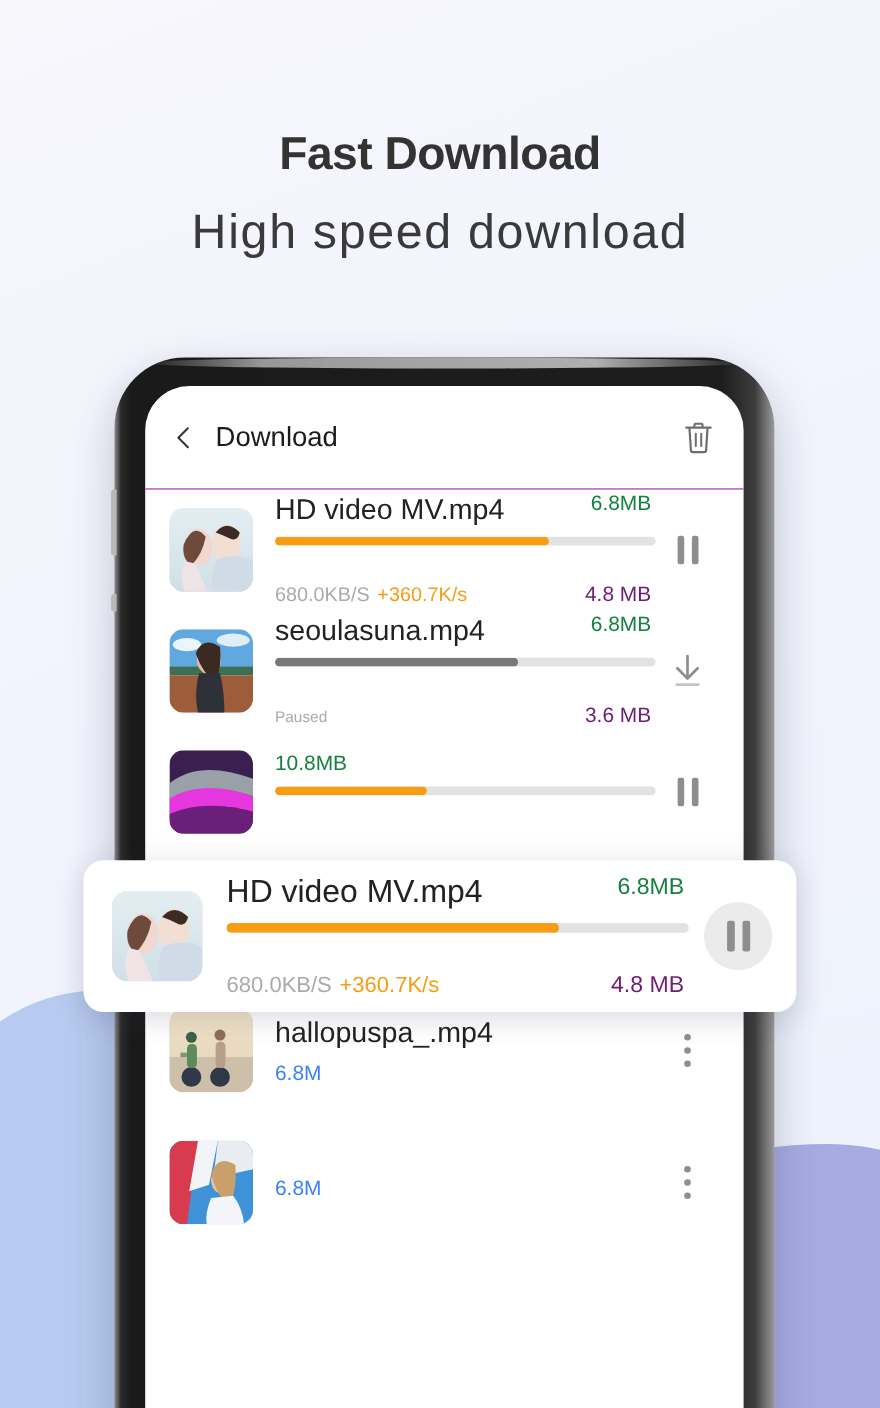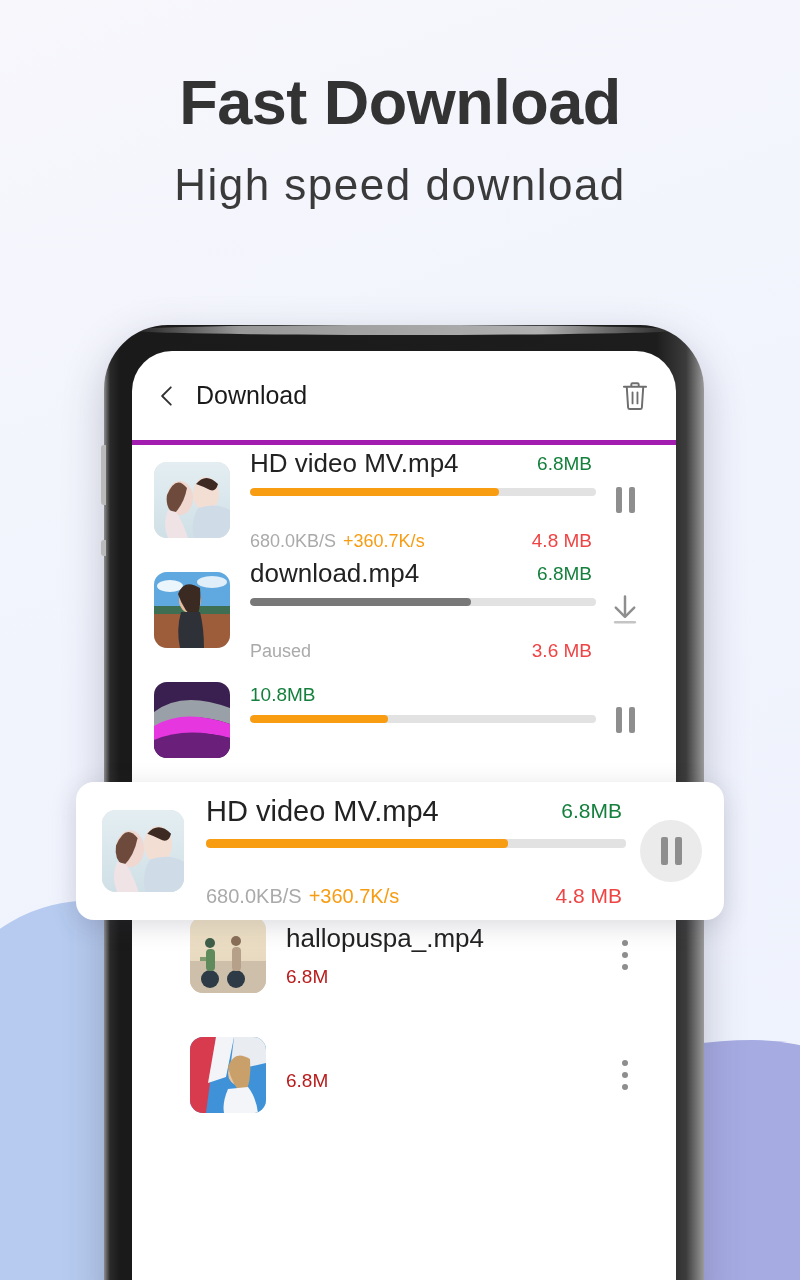--- a/index.html
+++ b/index.html
@@ -38,22 +38,22 @@
   }
 
   
   .headings {
     position: absolute;
     top: 0; left: 0; right: 0;
     text-align: center;
     z-index: 6;
   }
   .title {
-    margin-top: 66px;
-    font-size: 63px;
+    margin-top: 116px;
+    font-size: 42px;
     font-weight: bold;
     color: #333333;
     letter-spacing: -0.5px;
   }
   .subtitle {
     margin-top: 22px;
     font-size: 44px;
     font-weight: normal;
     color: #3a3a3a;
     letter-spacing: 1.5px;
@@ -106,21 +106,21 @@
     border-radius: 40px 40px 0 0;
     overflow: hidden;
   }
 
   
   .app-header {
     height: 94px;
     display: flex;
     align-items: center;
     padding: 0 26px 0 22px;
-    border-bottom: 5px solid #a21caf;
+    border-bottom: 1px solid #a21caf;
   }
   .back-icon { width: 26px; height: 26px; flex: 0 0 auto; cursor: pointer; }
   .app-title {
     margin-left: 16px;
     font-size: 25px;
     color: #1a1a1a;
     font-weight: normal;
     flex: 1;
   }
   .trash-icon { width: 30px; height: 32px; cursor: pointer; }
@@ -148,21 +148,21 @@
     overflow: hidden;
     position: relative;
     background: #dcdcdc;
   }
   .thumb svg { width: 100%; height: 100%; display: block; }
 
   .dl-main { flex: 1; margin-left: 20px; min-width: 0; }
 
   .dl-toprow {
     display: flex;
-    align-items: center;
+    align-items: flex-start;
     justify-content: space-between;
     gap: 6px;
   }
   .dl-name {
     font-size: 26px;
     color: #222222;
     white-space: nowrap;
     overflow: hidden;
     text-overflow: ellipsis;
   }
@@ -185,22 +185,22 @@
   .bar-fill.grey { background: #787878; }
 
   .dl-botrow {
     display: flex;
     align-items: baseline;
     justify-content: space-between;
     gap: 10px;
   }
   .dl-speed { font-size: 18px; color: #aaaaaa; }
   .dl-boost { font-size: 18px; color: #f89c12; margin-left: 7px; }
-  .dl-done { font-size: 19px; color: #ef4444; padding-right: 4px; margin-top: 30px; }
-  .dl-status { font-size: 18px; color: #aaaaaa; }
+  .dl-done { font-size: 19px; color: #701a75; padding-right: 4px; margin-top: 30px; }
+  .dl-status { font-size: 14px; color: #aaaaaa; }
 
   .dl-action {
     width: 58px;
     flex: 0 0 auto;
     display: flex;
     align-items: center;
     justify-content: center;
     cursor: pointer;
   }
   .pause-bars { display: flex; gap: 7px; }
@@ -211,28 +211,27 @@
   .arrow-icon { width: 30px; height: 32px; }
   .dots { display: flex; flex-direction: column; gap: 6px; align-items: center; }
   .dots span { width: 6px; height: 6px; border-radius: 50%; background: #8e8e8e; display: block; }
 
   
   .file-row {
     display: flex;
     align-items: center;
     padding: 11px 22px;
     height: 120px;
-    margin-left: 36px;
   }
   .file-main { flex: 1; margin-left: 20px; min-width: 0; }
   .file-name {
     font-size: 26px; color: #222222;
     white-space: nowrap; overflow: hidden; text-overflow: ellipsis;
   }
-  .file-size { font-size: 19px; color: #b91c1c; margin-top: 12px; }
+  .file-size { font-size: 19px; color: #3b82f6; margin-top: 12px; }
 
   
   .float-card {
     position: absolute;
     left: 76px;
     top: 782px;
     width: 648px;
     height: 138px;
     background: #ffffff;
     border-radius: 18px;
@@ -347,21 +346,21 @@
             <ellipse cx="58" cy="10" rx="15" ry="6" fill="#ffffff" opacity="0.8"></ellipse>
             <rect y="34" width="76" height="8" fill="#3f6f52"></rect>
             <rect y="42" width="76" height="34" fill="#9e5d3a"></rect>
             <ellipse cx="36" cy="28" rx="11" ry="13" fill="#e8bc9c"></ellipse>
             <path d="M24 22 Q30 6 46 16 Q48 34 42 48 Q30 40 24 22Z" fill="#3a2a22"></path>
             <path d="M27 40 Q22 58 26 76 L50 76 Q50 56 46 40Z" fill="#2e3138"></path>
           </svg>
         </div>
         <div class="dl-main">
           <div class="dl-toprow">
-            <div class="dl-name">download.mp4</div>
+            <div class="dl-name">seoulasuna.mp4</div>
             <div class="dl-total">6.8MB</div>
           </div>
           <div class="bar">
             <div class="bar-fill grey" style="width:64%"></div>
           </div>
           <div class="dl-botrow">
             <div class="dl-status">Paused</div>
             <div class="dl-done">3.6 MB</div>
           </div>
         </div>

